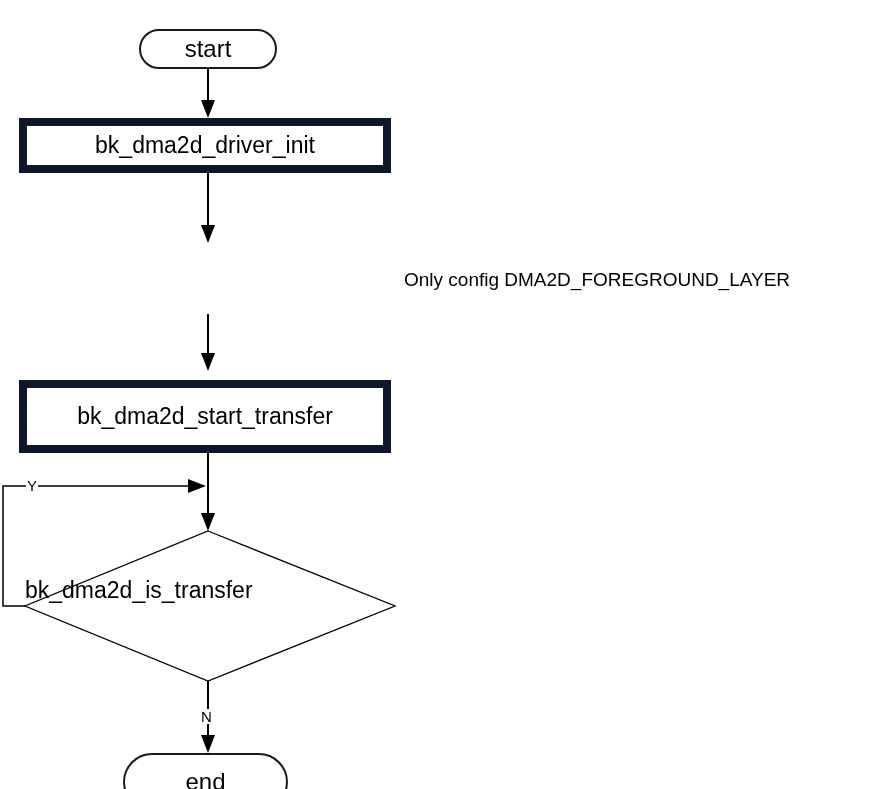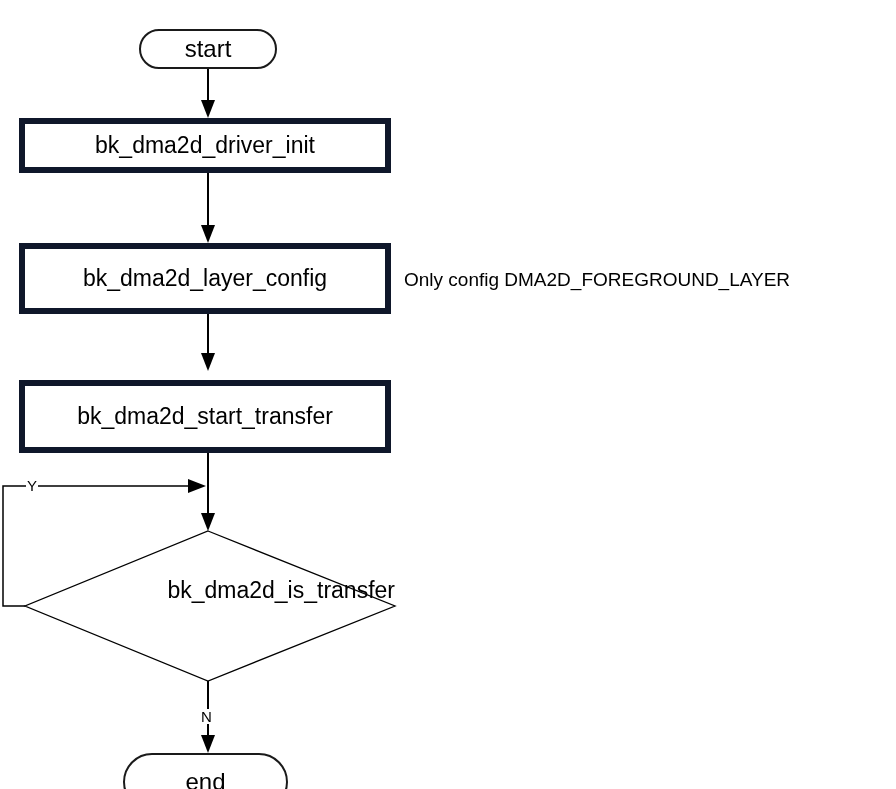--- a/index.html
+++ b/index.html
@@ -32,29 +32,29 @@
     align-items: center;
     justify-content: center;
     white-space: nowrap;
   }
   .terminator {
     border: 2px solid #1a1a1a;
     border-radius: 999px;
     font-size: 24px;
   }
   .process {
-    border: 6px solid #0f172a;
+    border: 8px solid #0f172a;
     font-size: 23px;
   }
   .decision-text {
     position: absolute;
     left: 25px;
     top: 550px;
     width: 370px;
-    text-align: right;
+    text-align: left;
     font-size: 23px;
     line-height: 33px;
     white-space: nowrap;
   }
   .annotation {
     position: absolute;
     left: 404px;
     top: 242px;
     font-size: 19px;
     line-height: 27px;
@@ -99,23 +99,20 @@
   </svg>
 
   <div class="node terminator" style="left:139px; top:5px; width:138px; height:40px;">
     <span>start</span>
   </div>
 
   <div class="node process" style="left:19px; top:94px; width:372px; height:55px;">
     <span>bk_dma2d_driver_init</span>
   </div>
 
-  <div class="node process" style="left:19px; top:219px; width:372px; height:71px;">
-    <span>bk_dma2d_layer_config</span>
-  </div>
 
   <div class="annotation">Only config DMA2D_FOREGROUND_LAYER</div>
 
   <div class="node process" style="left:19px; top:356px; width:372px; height:73px;">
     <span>bk_dma2d_start_transfer</span>
   </div>
 
   <div class="edge-label edge-label-yes">Y</div>
 
   <div class="decision-text">

